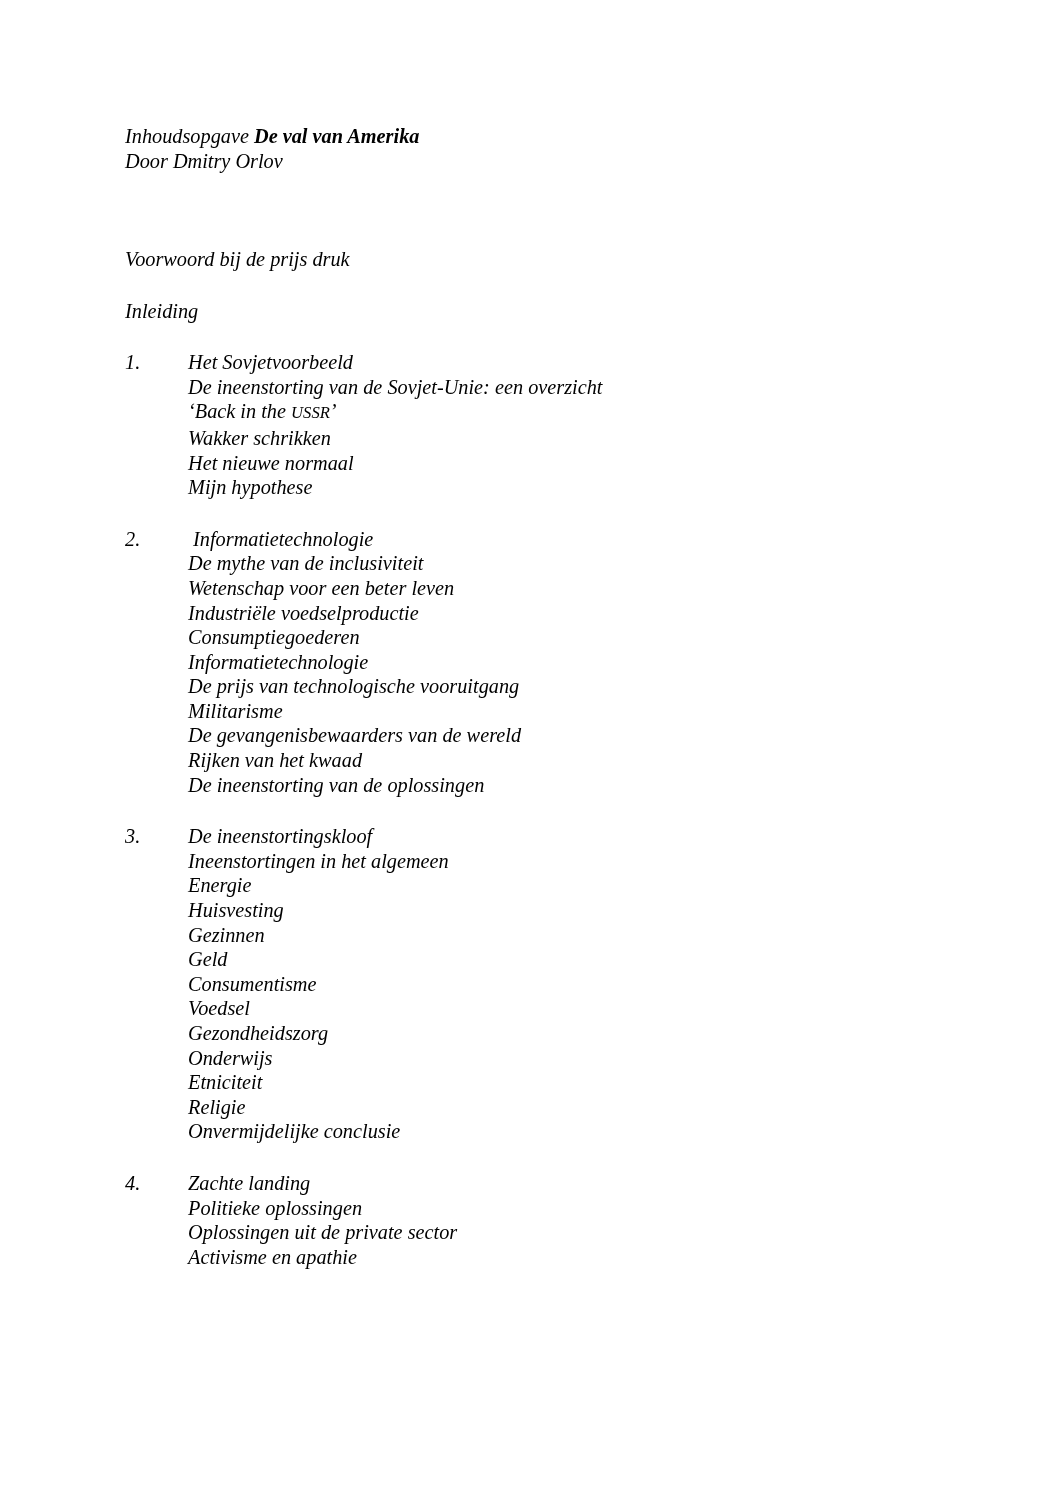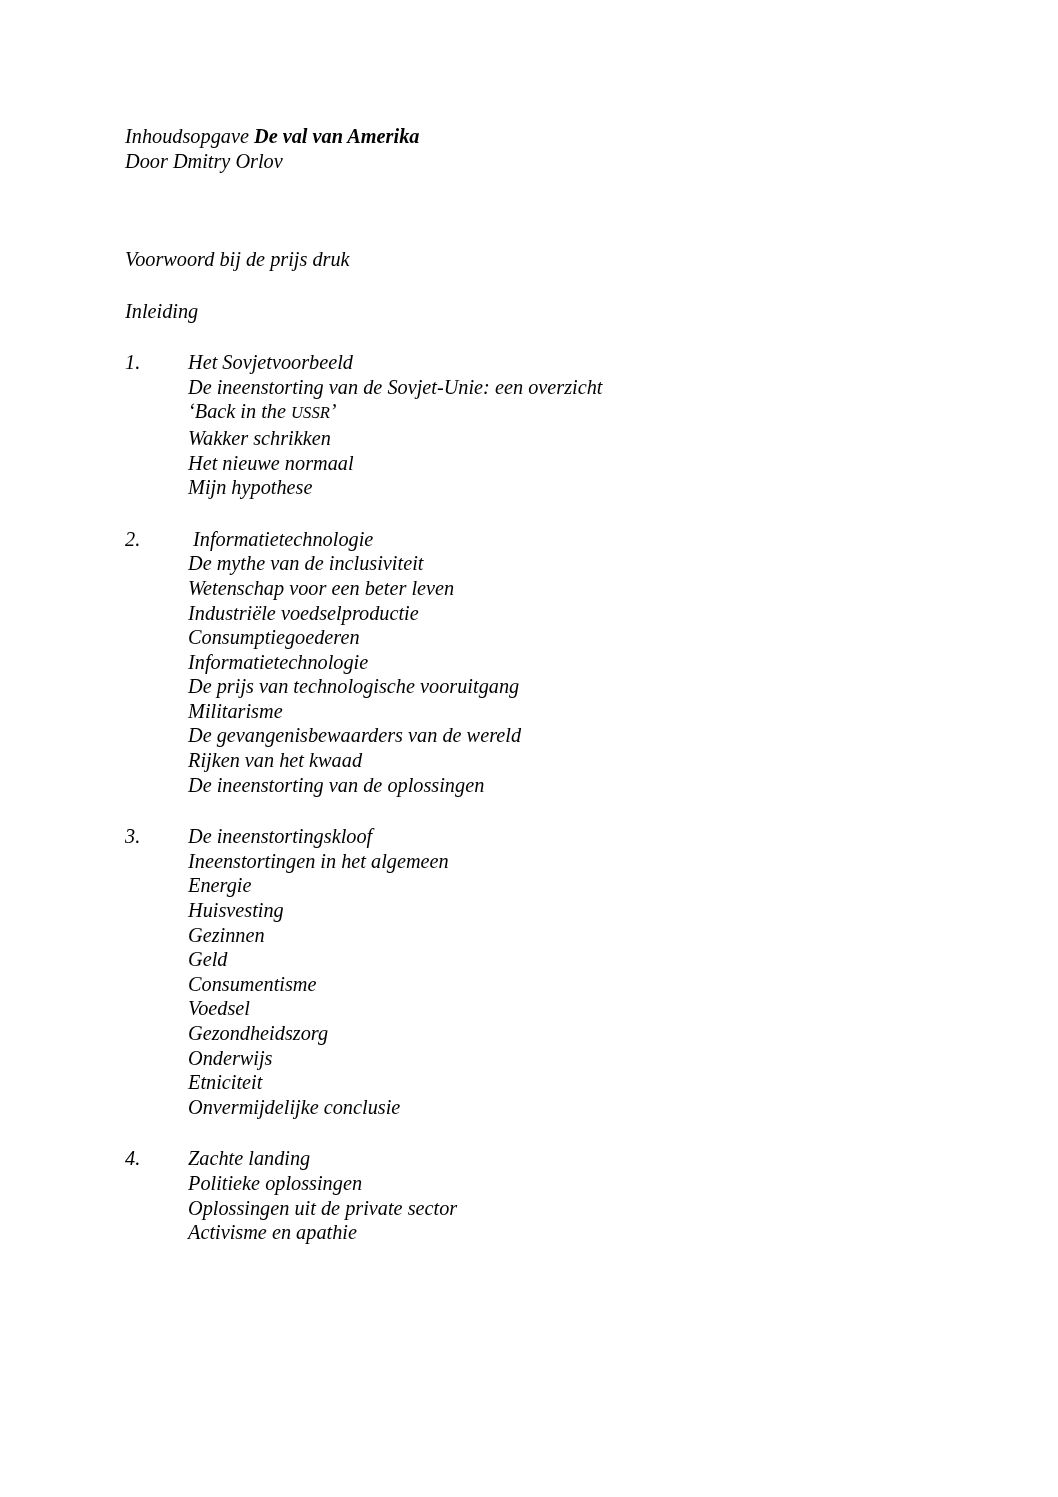--- a/index.html
+++ b/index.html
@@ -90,20 +90,21 @@
           <div class="row"><span class="num"></span><span class="content">Ineenstortingen in het algemeen</span></div>
           <div class="row"><span class="num"></span><span class="content">Energie</span></div>
           <div class="row"><span class="num"></span><span class="content">Huisvesting</span></div>
           <div class="row"><span class="num"></span><span class="content">Gezinnen</span></div>
           <div class="row"><span class="num"></span><span class="content">Geld</span></div>
           <div class="row"><span class="num"></span><span class="content">Consumentisme</span></div>
           <div class="row"><span class="num"></span><span class="content">Voedsel</span></div>
           <div class="row"><span class="num"></span><span class="content">Gezondheidszorg</span></div>
           <div class="row"><span class="num"></span><span class="content">Onderwijs</span></div>
           <div class="row"><span class="num"></span><span class="content">Etniciteit</span></div>
+          <div class="row"><span class="num"></span><span class="content">Religie</span></div>
           <div class="row"><span class="num"></span><span class="content">Onvermijdelijke conclusie</span></div>
         </div>
   </div>
 
   <div class="chapter gap-1">
     <div class="row">
       <span class="num">4.</span>
       <span class="content">Zachte landing</span>
     </div>
     <div>

